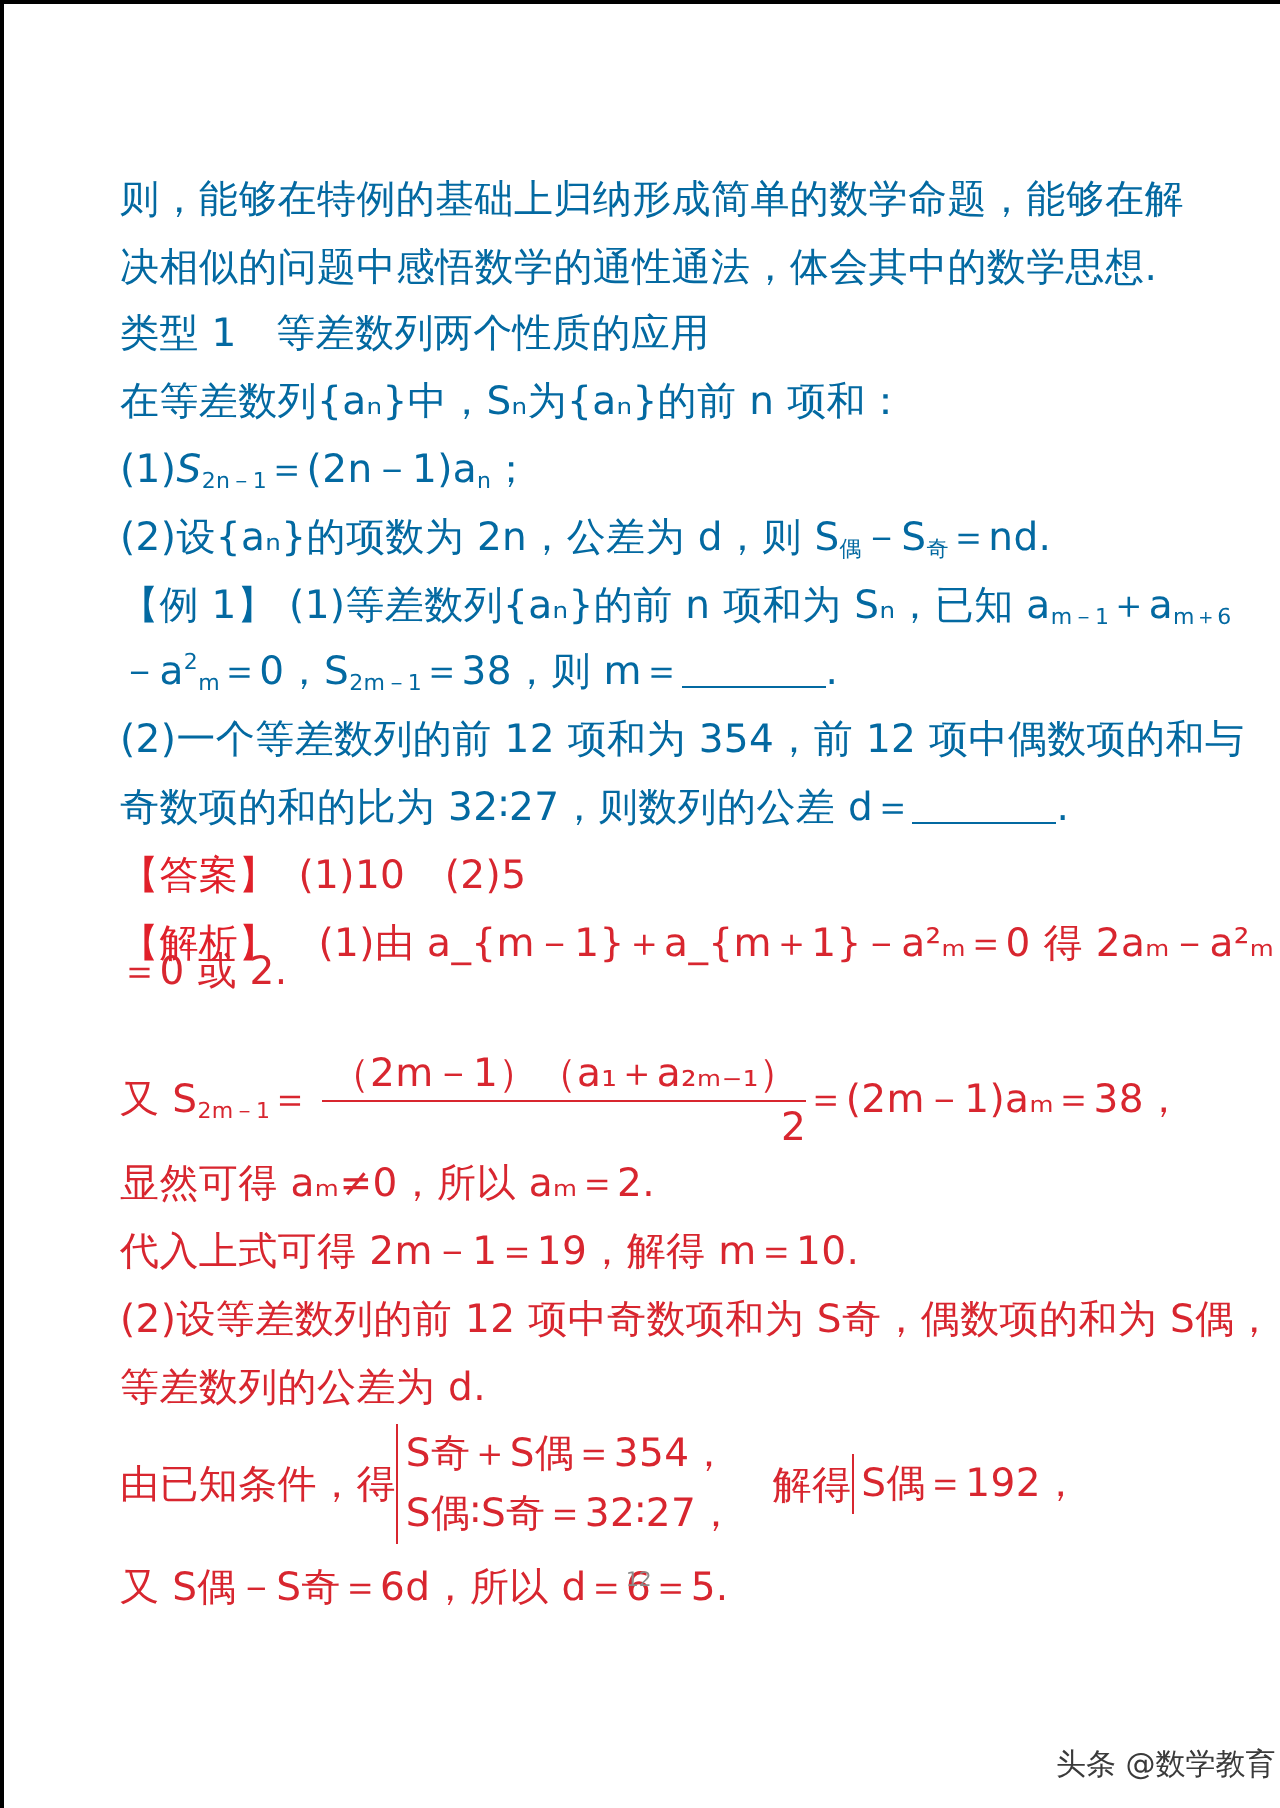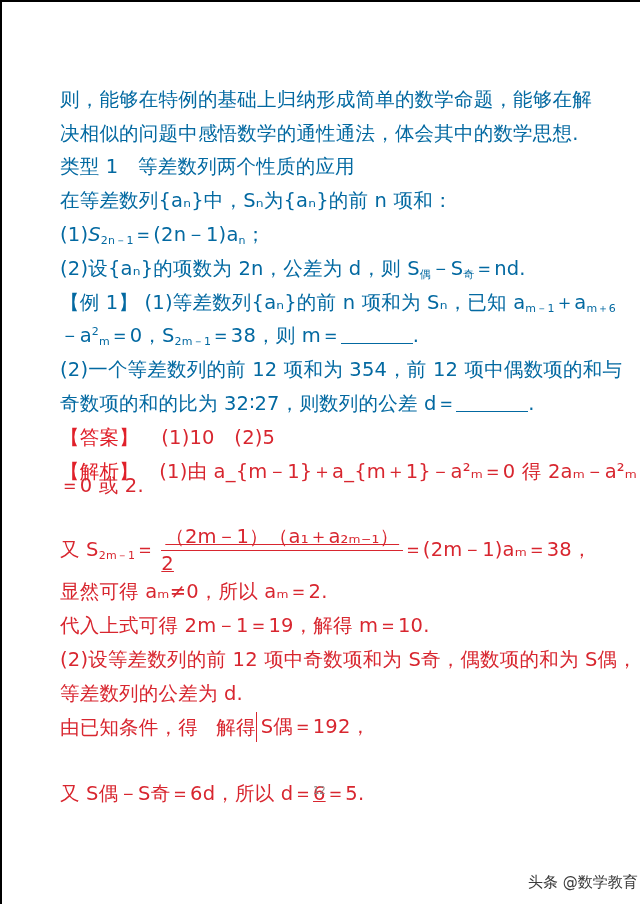--- a/index.html
+++ b/index.html
@@ -12,21 +12,21 @@
   .page { position: absolute; left: 60px; top: 0; width: 560px; }
   .line {
     position: absolute; left: 0; white-space: nowrap; font-size: 19.5px; color: #0369a1; letter-spacing: 0.2px;
   }
   .red { color: #d8262f; }
   .tag { color: #e0202a; }
   i { font-family: "DejaVu Sans", sans-serif; font-style: italic; }
   sub, sup { font-size: 11px; }
   sub { vertical-align: -3px; }
   .blank { display: inline-block; width: 72px; border-bottom: 1.5px solid currentColor; height: 16px; vertical-align: -2px; }
-  .frac { display: inline-block; vertical-align: middle; text-align: left; position: relative; text-decoration: underline; }
+  .frac { display: inline-block; vertical-align: middle; text-align: right; position: relative; }
   .frac .num { display: block; padding: 0 4px; border-bottom: 1.5px solid #d8262f; line-height: 26px; }
   .frac .den { display: block; line-height: 26px; }
   .brace { display: inline-block; vertical-align: middle; border-left: 1.5px solid #d8262f; padding-left: 4px; line-height: 30px; }
   .pagenum { position: absolute; left: 313px; top: 785px; font-size: 10px; color: #8a8a8a; text-align: center; }
   .watermark { position: absolute; left: 505px; top: 873px; font-size: 15px; color: #3a3a3a; white-space: nowrap; margin-left: 23px; }
 </style>
 </head>
 <body>
 
 <div class="frame-top"></div>
@@ -56,21 +56,21 @@
     <span>－a</span><sup>2</sup><sub>m</sub><span>＝0，S</span><sub>2m－1</sub><span>＝38，则 m＝</span><span class="blank"></span><span>.</span>
   </div>
 
   <div class="line" style="top:356px">(2)一个等差数列的前 12 项和为 354，前 12 项中偶数项的和与</div>
   <div class="line" style="top:390px">
     <span>奇数项的和的比为 32∶27，则数列的公差 d＝</span><span class="blank"></span><span>.</span>
   </div>
 
   <div class="line red" style="top:424px">
     <span class="tag">【答案】</span>
-    <span style="margin-left:16px">(1)10　(2)5</span>
+    <span style="margin-left:4px">(1)10　(2)5</span>
   </div>
 
   <div class="line red" style="top:458px">
     <span class="tag">【解析】</span>
     <span style="margin-left:14px">(1)由 a_{m－1}＋a_{m＋1}－a²ₘ＝0 得 2aₘ－a²ₘ＝0，解得 aₘ</span>
   </div>
   <div class="line red" style="top:472px">＝0 或 2.</div>
 
   <div class="line red" style="top:524px">
     <span>又 S</span><sub>2m－1</sub><span>＝</span>
@@ -79,21 +79,21 @@
       <span class="den">2</span>
     </span><span>＝(2m－1)aₘ＝38，</span>
   </div>
 
   <div class="line red" style="top:578px">显然可得 aₘ≠0，所以 aₘ＝2.</div>
   <div class="line red" style="top:612px">代入上式可得 2m－1＝19，解得 m＝10.</div>
   <div class="line red" style="top:646px">(2)设等差数列的前 12 项中奇数项和为 S奇，偶数项的和为 S偶，</div>
   <div class="line red" style="top:680px">等差数列的公差为 d.</div>
 
   <div class="line red" style="top:712px">
-    <span style="vertical-align:middle">由已知条件，得</span>
+    <span style="vertical-align:middle">由已知条件，得</span><span class="brace"><span style="display:block">S奇＋S偶＝354，</span><span style="display:block">S偶∶S奇＝32∶27，</span></span>
     <span style="vertical-align:middle;margin-left:12px">解得</span><span class="brace"><span style="display:block">S偶＝192，</span></span>
   </div>
 
   <div class="line red" style="top:780px">
     <span style="vertical-align:middle">又 S偶－S奇＝6d，所以 d＝</span><span class="frac">
       <span class="den">6</span>
     </span><span style="vertical-align:middle">＝5.</span>
   </div>
 </div>
 

